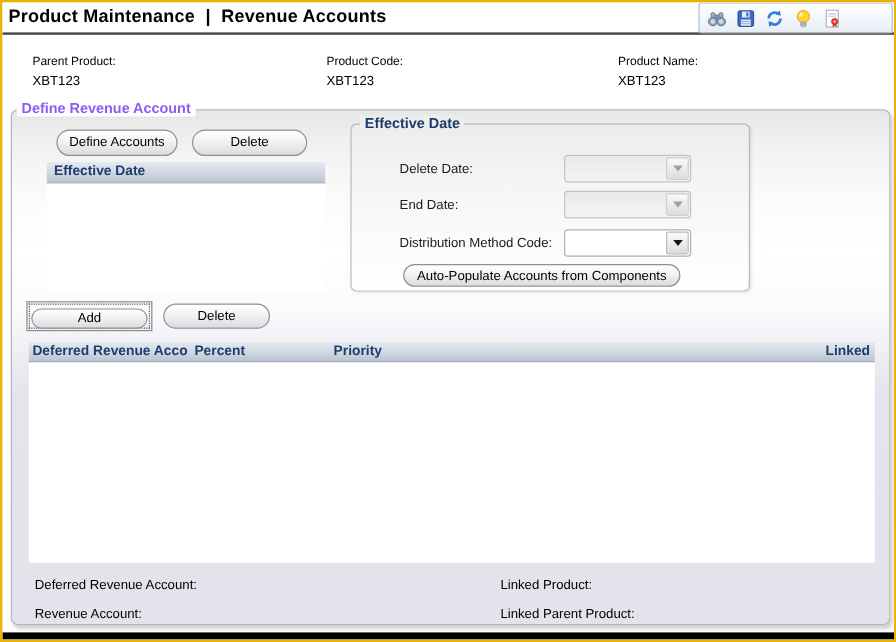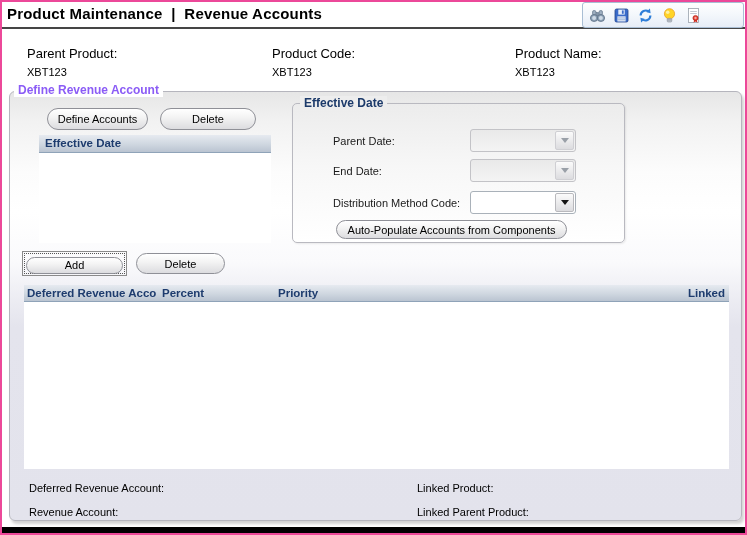--- a/index.html
+++ b/index.html
@@ -1,34 +1,34 @@
 <!DOCTYPE html>
 <html><head>
 <meta charset="utf-8">
 <style>
   html,body { margin:0; padding:0; background:#fff; }
   * { box-sizing:border-box; }
   .window {
     position:relative; width:747px; height:535px;
-    border:2px solid #ec4899; background:#fff; overflow:hidden;
+    border:2px solid #eab308; background:#fff; overflow:hidden;
     font-family:"Liberation Sans", sans-serif; color:#000;padding-left:18px;
   }
   
   .titlebar { position:absolute; left:0; top:0; right:0; height:27px; background:#fff; border-bottom:2px solid #454545; }
   .page-title { position:absolute; left:5px; top:3px; font-size:15px; font-weight:bold; white-space:pre; letter-spacing:.2px; }
   .toolbar {
     position:absolute; top:0; right:1px; width:162px; height:26px;
     border:1px solid #a9bed4; border-radius:3px;
     background:linear-gradient(180deg,#ffffff 0%,#f2f6fb 55%,#e7edf6 100%);
     display:flex; align-items:center; gap:7px; padding-left:6px;
   }
   .tb-icon { width:17px; height:17px; display:inline-block; cursor:pointer; }
   
   .info-group { position:absolute; top:44px; }
-  .info-label { font-size:13px; }
+  .info-label { font-size:10px; }
   .info-value { font-size:11px; margin-top:5px; }
   
   .main-box {
     position:absolute; left:7px; top:89px; width:733px; height:430px;
     border:1px solid #b5b5bd; border-radius:6px;
     background:linear-gradient(180deg,#e6e6e6 0px,#f2f2f2 30px,#fcfcfc 80px,#ffffff 120px,#fafafc 170px,#ededf3 205px,#e4e4ed 235px,#e3e3ec 100%);
     box-shadow:2px 3px 3px rgba(0,0,0,0.18);
   }
   .main-legend {
     position:absolute; top:-9px; left:4px; background:#ffffff; padding:0 4px;
@@ -192,21 +192,21 @@
     <button class="pill btn-delete-top">Delete</button>
 
     <div class="ed-list">
       <div class="list-header">Effective Date</div>
       <div class="list-body"></div>
     </div>
 
     <div class="ed-group">
       <div class="ed-legend">Effective Date</div>
 
-      <div class="fld-label lbl-begin">Parent Date:</div>
+      <div class="fld-label lbl-begin">Delete Date:</div>
       <div class="dd dd-begin disabled">
         <span class="dd-val"></span>
         <span class="dd-btn">
             <span class="tri"></span>
           </span>
       </div>
 
       <div class="fld-label lbl-end">End Date:</div>
       <div class="dd dd-end disabled">
         <span class="dd-val"></span>

